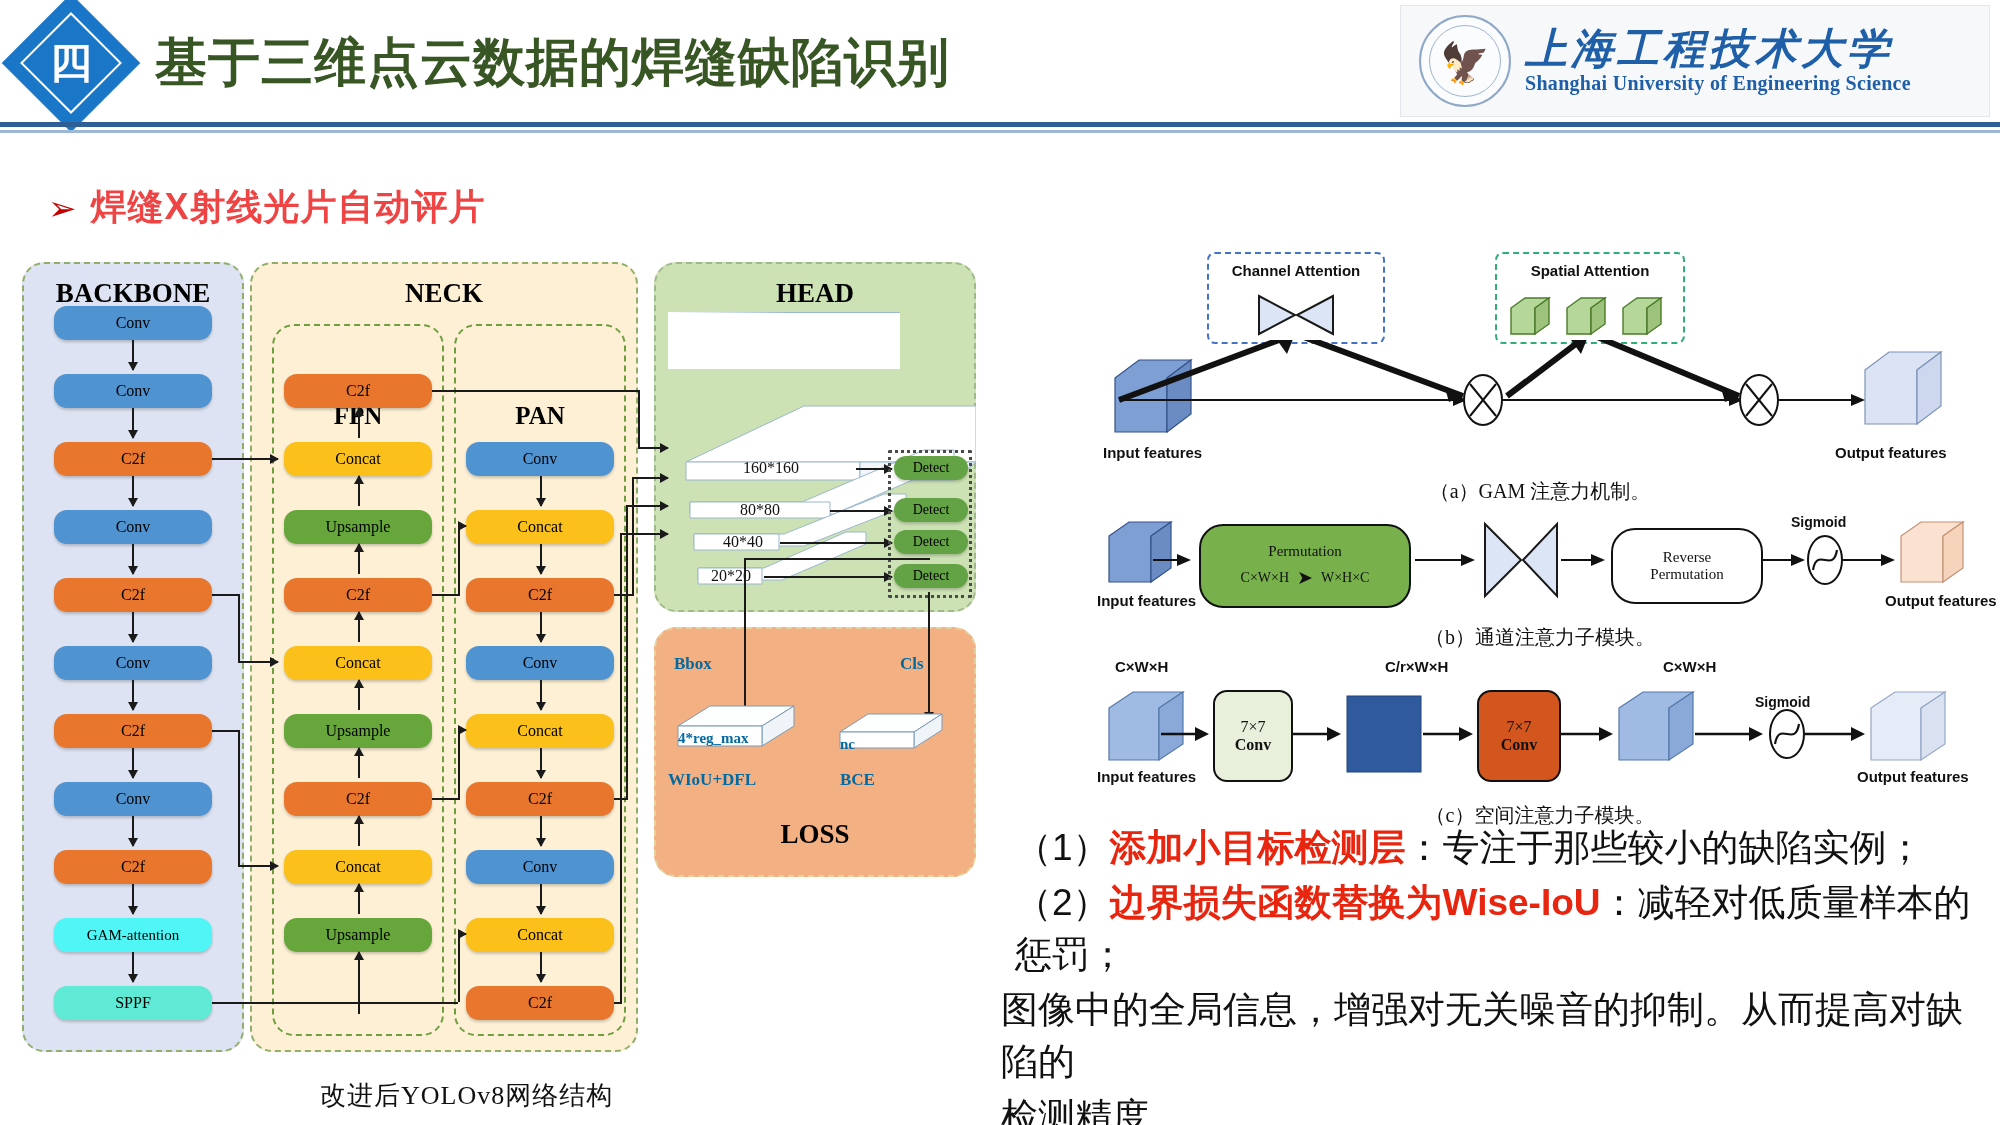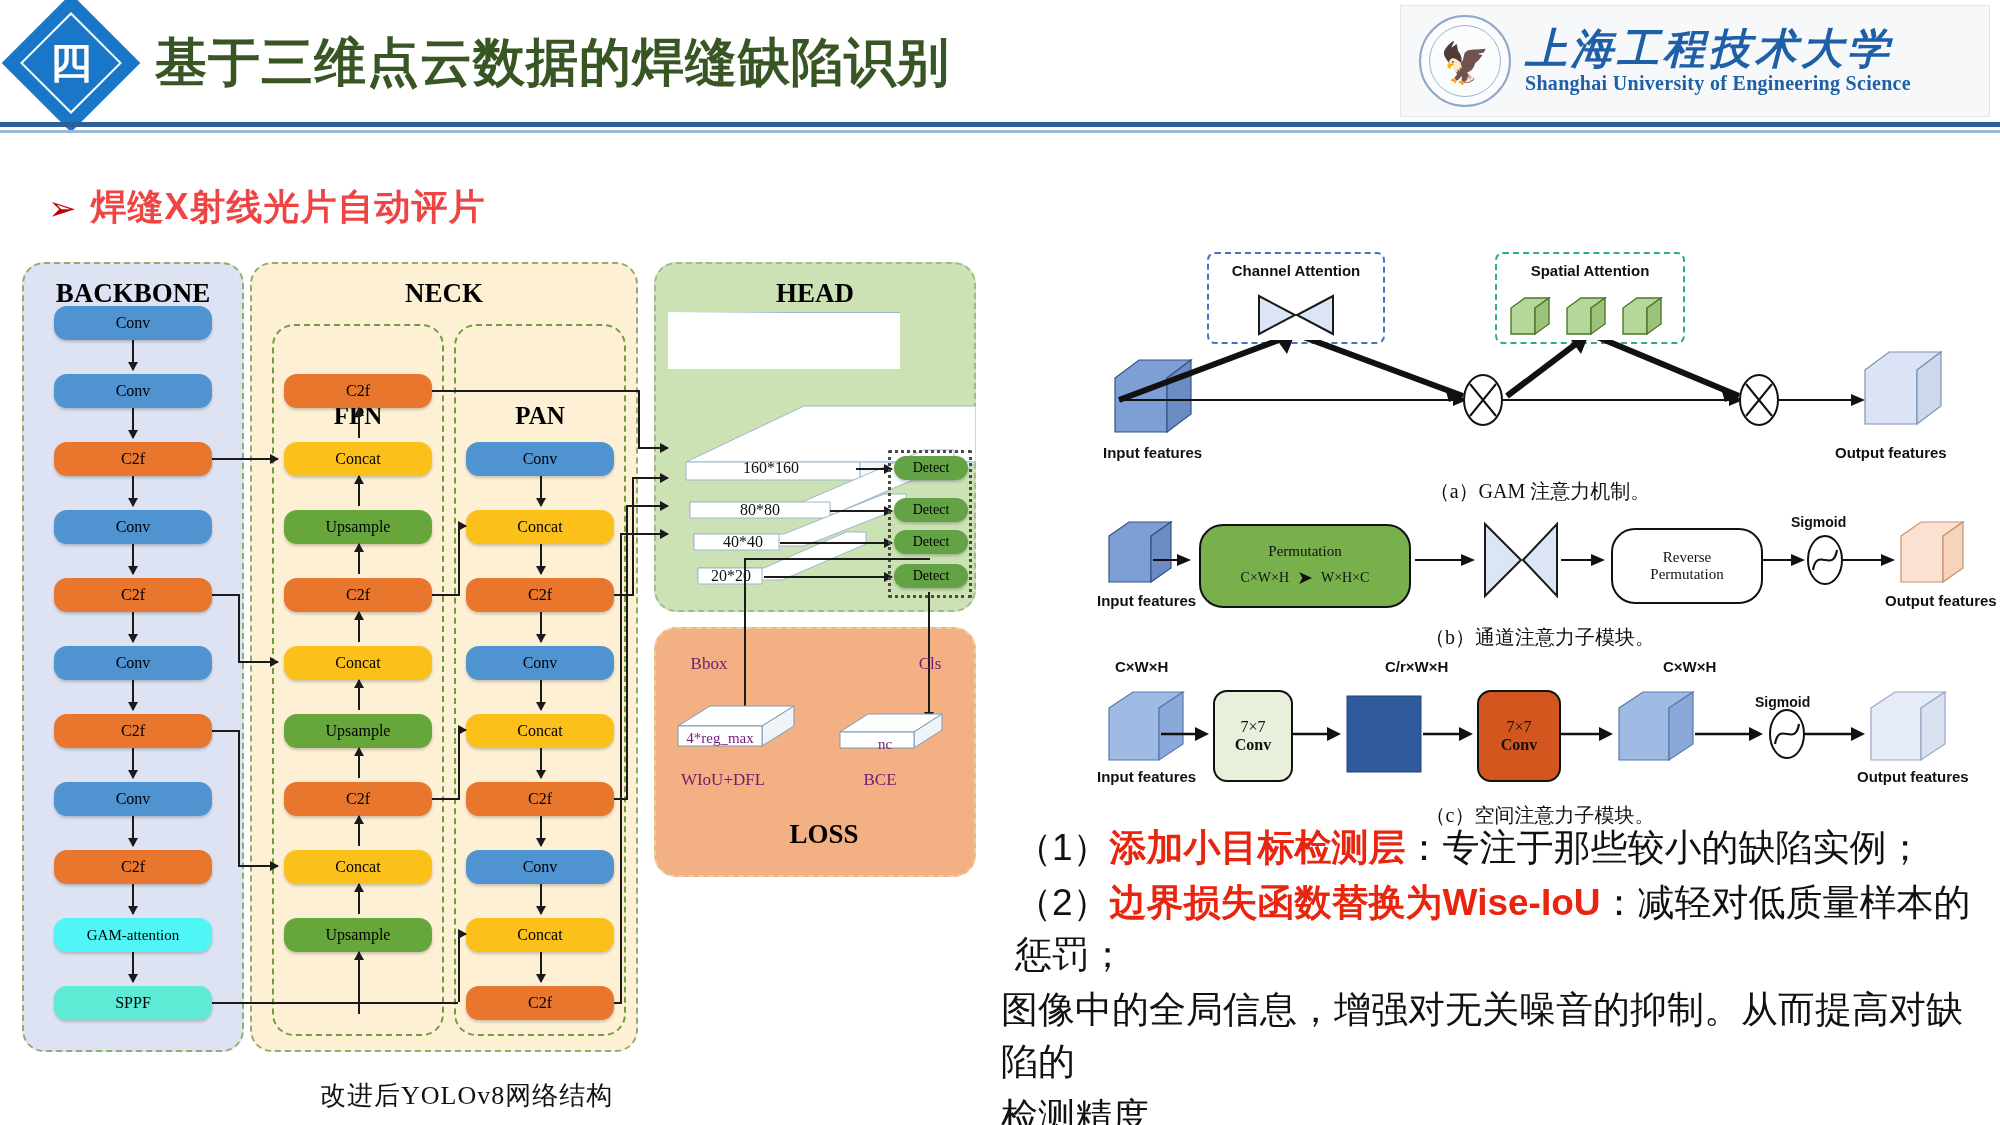--- a/index.html
+++ b/index.html
@@ -94,21 +94,21 @@
   #panel-pan {
     left:432px; top:62px; width:172px; height:712px;
     background:transparent; border:2px dashed #6f9e3f;
   }
   #panel-head {
     left:632px; top:0; width:322px; height:350px;
     background:#cde2b4; border:2px dashed #9fb98a;
   }
   #panel-loss {
     left:632px; top:365px; width:322px; height:250px;
-    background:#f3b183; border:2px dashed #e8d09a;padding-left:9px;
+    background:#f3b183; border:2px dashed #e8d09a;
   }
   #panel-detect {
     position:absolute; left:840px; top:135px; width:110px; height:130px;
     border:3px dotted #4a4a4a; border-radius:2px; background:transparent;
   }
 
   #lbl-backbone { top:14px; font-size:27px; }
   #lbl-neck     { top:14px; font-size:27px; }
   #lbl-fpn      { top:76px; font-size:25px; }
   #lbl-pan      { top:76px; font-size:25px; }
@@ -154,21 +154,21 @@
     position:absolute; background:#ffffff; border:1px solid #9bb7cf;
     display:flex; align-items:center; justify-content:center;
     font-family:"Liberation Serif", serif; font-size:14px; color:#111;
   }
   .slab-top {
     position:absolute; background:#ffffff; border:1px solid #9bb7cf;
     transform-origin:bottom left;
   }
   .cap {
     position:absolute; font-family:"Liberation Serif", serif;
-    font-size:16px; color:#701a75; text-align:center;
+    font-size:16px; color:#0369a1; text-align:left;font-weight:bold;
   }
 
   #caption-net {
     position:absolute; left:320px; top:1078px;
     font-size:26px; font-family:"Liberation Serif", serif; color:#111;
     letter-spacing:1px;
   }
 
   
   #right { position:absolute; left:1095px; top:262px; width:890px; height:540px; }

